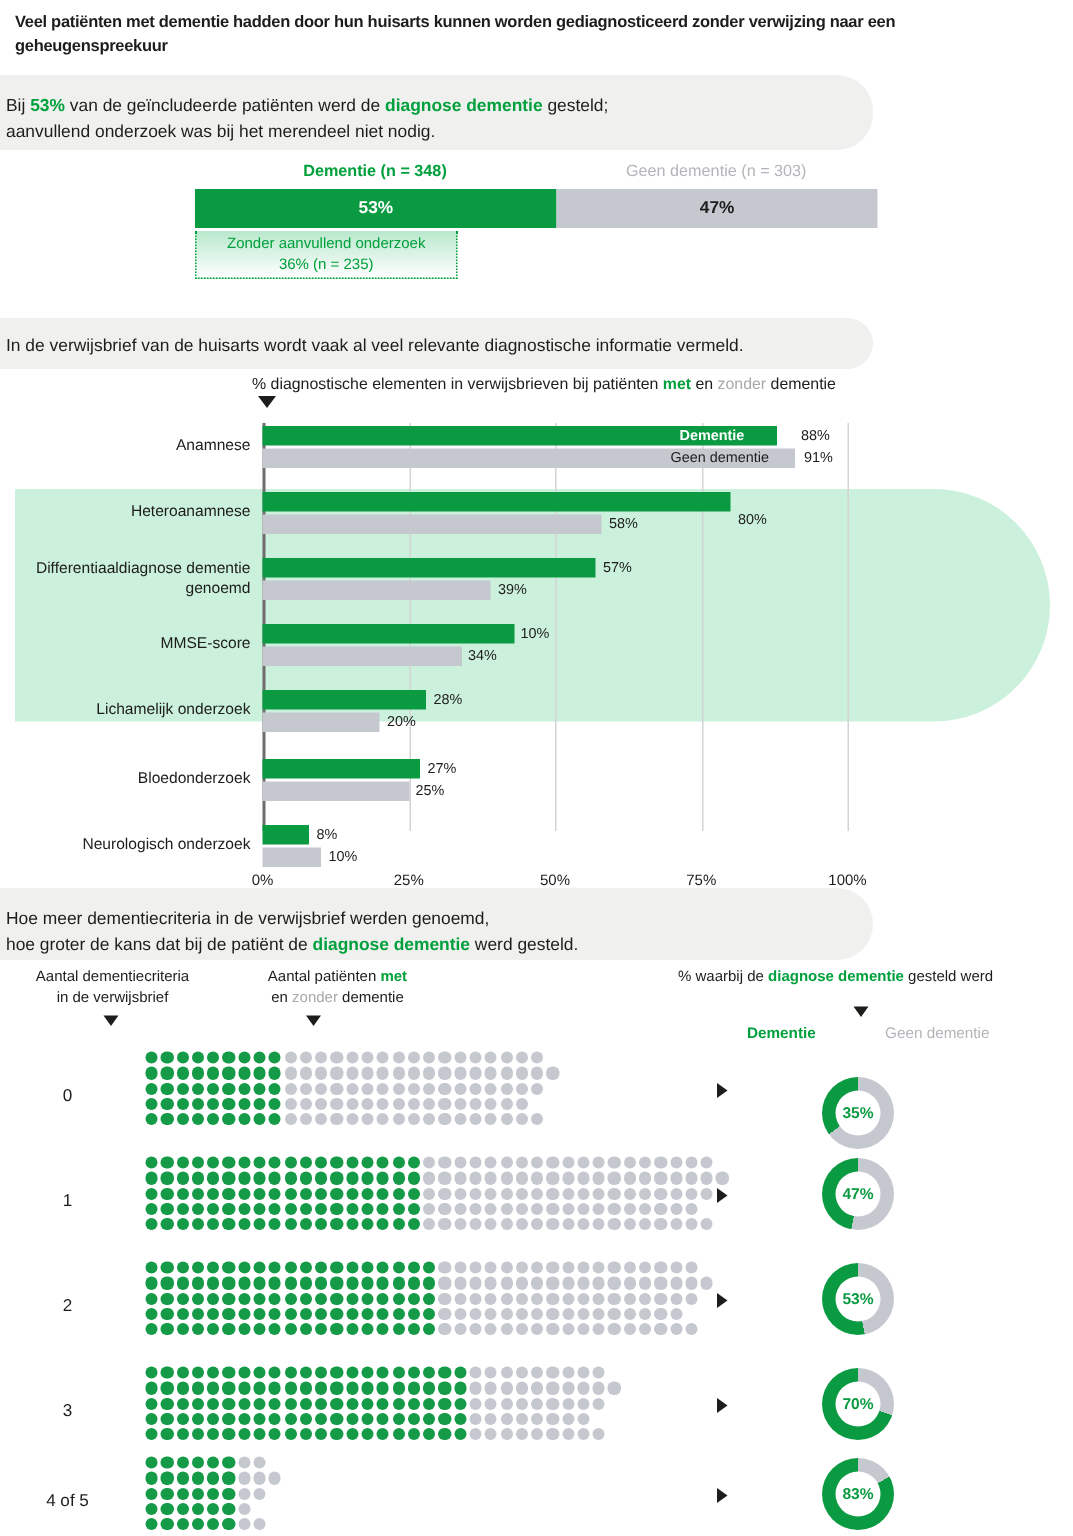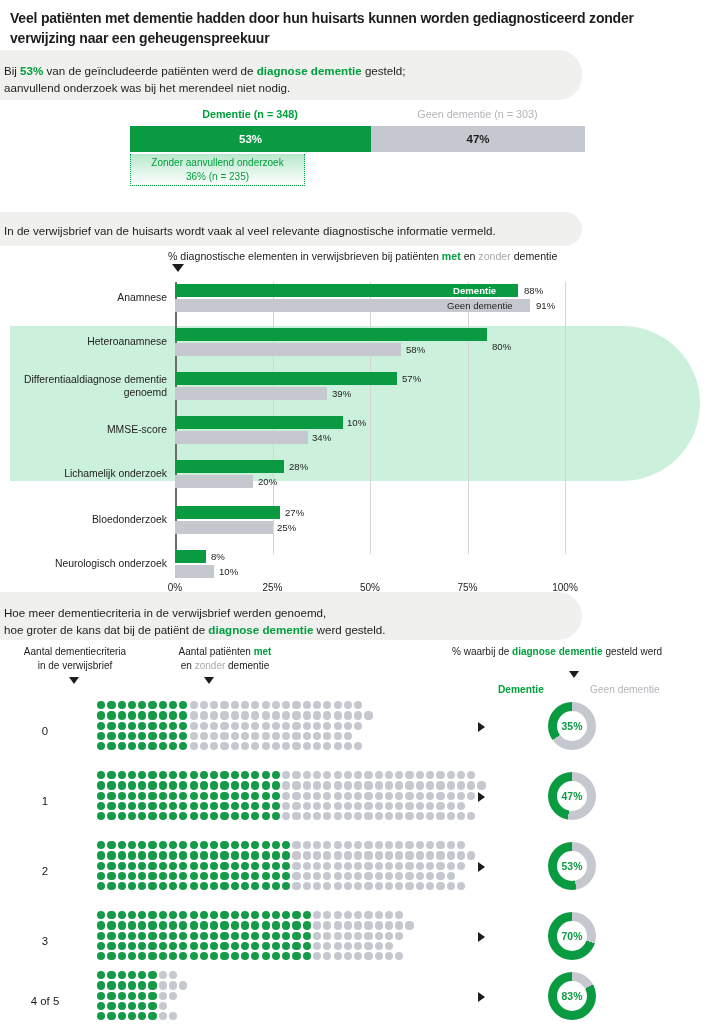--- a/index.html
+++ b/index.html
@@ -9,21 +9,21 @@
     font-family: "Liberation Sans", sans-serif;
     color: #1d1d1b;
     overflow: hidden;
     position: relative;
   }
   .page { position: relative; width: 715px; height: 1024px; }
 
   
   .main-title {
     position: absolute; left: 10px; top: 8px; width: 690px;
-    font-size: 14px; font-weight: bold; line-height: 1.45;
+    font-size: 11px; font-weight: bold; line-height: 1.45;
     letter-spacing: -0.2px;
   }
 
   
   .panel {
     position: absolute;
     background: #f0f0ef;
     border-radius: 0 24px 24px 0;
     padding: 12px 4px;
   }
@@ -182,21 +182,21 @@
       <div class="axisline"></div>
       <div class="gridline" style="left:97.5px;"></div>
       <div class="gridline" style="left:195px;"></div>
       <div class="gridline" style="left:292.5px;"></div>
       <div class="gridline" style="left:390px;"></div>
 
       <div class="bar-group" style="top:2px;">
         <div class="cat-label" style="top:7px;">Anamnese</div>
         <div class="bar green" style="top:0;width:343.2px;"></div>
         <div class="bar-inlabel" style="top:0;left:278px;color:#ffffff;font-weight:bold;">Dementie</div>
-        <div class="bar-val" style="top:0;left:349px;">88%</div>
+        <div class="bar-val" style="top:0;left:359px;">88%</div>
         <div class="bar grey" style="top:15px;width:354.9px;"></div>
         <div class="bar-inlabel" style="top:15px;left:272px;color:#1d1d1b;">Geen dementie</div>
         <div class="bar-val" style="top:15px;left:361px;">91%</div>
       </div>
 
       <div class="bar-group" style="top:46px;">
         <div class="cat-label" style="top:7px;">Heteroanamnese</div>
         <div class="bar green" style="top:0;width:312px;"></div>
         <div class="bar-val" style="top:12px;left:317px;">80%</div>
         <div class="bar grey" style="top:15px;width:226.2px;"></div>
@@ -284,21 +284,21 @@
         <div class="row" style="top: 55px;">
           <div class="row-label" style="top: 25px;">0</div>
           <div class="dots">
             <div class="dotrow"><span class="dot g"></span><span class="dot g"></span><span class="dot g"></span><span class="dot g"></span><span class="dot g"></span><span class="dot g"></span><span class="dot g"></span><span class="dot g"></span><span class="dot g"></span><span class="dot k"></span><span class="dot k"></span><span class="dot k"></span><span class="dot k"></span><span class="dot k"></span><span class="dot k"></span><span class="dot k"></span><span class="dot k"></span><span class="dot k"></span><span class="dot k"></span><span class="dot k"></span><span class="dot k"></span><span class="dot k"></span><span class="dot k"></span><span class="dot k"></span><span class="dot k"></span><span class="dot k"></span></div>
             <div class="dotrow"><span class="dot g"></span><span class="dot g"></span><span class="dot g"></span><span class="dot g"></span><span class="dot g"></span><span class="dot g"></span><span class="dot g"></span><span class="dot g"></span><span class="dot g"></span><span class="dot k"></span><span class="dot k"></span><span class="dot k"></span><span class="dot k"></span><span class="dot k"></span><span class="dot k"></span><span class="dot k"></span><span class="dot k"></span><span class="dot k"></span><span class="dot k"></span><span class="dot k"></span><span class="dot k"></span><span class="dot k"></span><span class="dot k"></span><span class="dot k"></span><span class="dot k"></span><span class="dot k"></span><span class="dot k"></span></div>
             <div class="dotrow"><span class="dot g"></span><span class="dot g"></span><span class="dot g"></span><span class="dot g"></span><span class="dot g"></span><span class="dot g"></span><span class="dot g"></span><span class="dot g"></span><span class="dot g"></span><span class="dot k"></span><span class="dot k"></span><span class="dot k"></span><span class="dot k"></span><span class="dot k"></span><span class="dot k"></span><span class="dot k"></span><span class="dot k"></span><span class="dot k"></span><span class="dot k"></span><span class="dot k"></span><span class="dot k"></span><span class="dot k"></span><span class="dot k"></span><span class="dot k"></span><span class="dot k"></span><span class="dot k"></span></div>
             <div class="dotrow"><span class="dot g"></span><span class="dot g"></span><span class="dot g"></span><span class="dot g"></span><span class="dot g"></span><span class="dot g"></span><span class="dot g"></span><span class="dot g"></span><span class="dot g"></span><span class="dot k"></span><span class="dot k"></span><span class="dot k"></span><span class="dot k"></span><span class="dot k"></span><span class="dot k"></span><span class="dot k"></span><span class="dot k"></span><span class="dot k"></span><span class="dot k"></span><span class="dot k"></span><span class="dot k"></span><span class="dot k"></span><span class="dot k"></span><span class="dot k"></span><span class="dot k"></span></div>
             <div class="dotrow"><span class="dot g"></span><span class="dot g"></span><span class="dot g"></span><span class="dot g"></span><span class="dot g"></span><span class="dot g"></span><span class="dot g"></span><span class="dot g"></span><span class="dot g"></span><span class="dot k"></span><span class="dot k"></span><span class="dot k"></span><span class="dot k"></span><span class="dot k"></span><span class="dot k"></span><span class="dot k"></span><span class="dot k"></span><span class="dot k"></span><span class="dot k"></span><span class="dot k"></span><span class="dot k"></span><span class="dot k"></span><span class="dot k"></span><span class="dot k"></span><span class="dot k"></span><span class="dot k"></span></div>
           </div>
           <div class="play" style="left: 478px; top: 22px;"></div>
-          <div class="donut" style="left: 548px; top: 2px; background: conic-gradient(from 234deg, rgb(10, 154, 65) 0deg, rgb(10, 154, 65) 126deg, rgb(198, 200, 208) 126deg, rgb(198, 200, 208) 360deg);">
+          <div class="donut" style="left: 548px; top: 18px; background: conic-gradient(from 234deg, rgb(10, 154, 65) 0deg, rgb(10, 154, 65) 126deg, rgb(198, 200, 208) 126deg, rgb(198, 200, 208) 360deg);">
             <div class="hole">35%</div>
           </div>
         </div>
         <div class="row" style="top: 125px;">
           <div class="row-label" style="top: 25px;">1</div>
           <div class="dots">
             <div class="dotrow"><span class="dot g"></span><span class="dot g"></span><span class="dot g"></span><span class="dot g"></span><span class="dot g"></span><span class="dot g"></span><span class="dot g"></span><span class="dot g"></span><span class="dot g"></span><span class="dot g"></span><span class="dot g"></span><span class="dot g"></span><span class="dot g"></span><span class="dot g"></span><span class="dot g"></span><span class="dot g"></span><span class="dot g"></span><span class="dot g"></span><span class="dot k"></span><span class="dot k"></span><span class="dot k"></span><span class="dot k"></span><span class="dot k"></span><span class="dot k"></span><span class="dot k"></span><span class="dot k"></span><span class="dot k"></span><span class="dot k"></span><span class="dot k"></span><span class="dot k"></span><span class="dot k"></span><span class="dot k"></span><span class="dot k"></span><span class="dot k"></span><span class="dot k"></span><span class="dot k"></span><span class="dot k"></span></div>
             <div class="dotrow"><span class="dot g"></span><span class="dot g"></span><span class="dot g"></span><span class="dot g"></span><span class="dot g"></span><span class="dot g"></span><span class="dot g"></span><span class="dot g"></span><span class="dot g"></span><span class="dot g"></span><span class="dot g"></span><span class="dot g"></span><span class="dot g"></span><span class="dot g"></span><span class="dot g"></span><span class="dot g"></span><span class="dot g"></span><span class="dot g"></span><span class="dot k"></span><span class="dot k"></span><span class="dot k"></span><span class="dot k"></span><span class="dot k"></span><span class="dot k"></span><span class="dot k"></span><span class="dot k"></span><span class="dot k"></span><span class="dot k"></span><span class="dot k"></span><span class="dot k"></span><span class="dot k"></span><span class="dot k"></span><span class="dot k"></span><span class="dot k"></span><span class="dot k"></span><span class="dot k"></span><span class="dot k"></span><span class="dot k"></span></div>
             <div class="dotrow"><span class="dot g"></span><span class="dot g"></span><span class="dot g"></span><span class="dot g"></span><span class="dot g"></span><span class="dot g"></span><span class="dot g"></span><span class="dot g"></span><span class="dot g"></span><span class="dot g"></span><span class="dot g"></span><span class="dot g"></span><span class="dot g"></span><span class="dot g"></span><span class="dot g"></span><span class="dot g"></span><span class="dot g"></span><span class="dot g"></span><span class="dot k"></span><span class="dot k"></span><span class="dot k"></span><span class="dot k"></span><span class="dot k"></span><span class="dot k"></span><span class="dot k"></span><span class="dot k"></span><span class="dot k"></span><span class="dot k"></span><span class="dot k"></span><span class="dot k"></span><span class="dot k"></span><span class="dot k"></span><span class="dot k"></span><span class="dot k"></span><span class="dot k"></span><span class="dot k"></span><span class="dot k"></span></div>
             <div class="dotrow"><span class="dot g"></span><span class="dot g"></span><span class="dot g"></span><span class="dot g"></span><span class="dot g"></span><span class="dot g"></span><span class="dot g"></span><span class="dot g"></span><span class="dot g"></span><span class="dot g"></span><span class="dot g"></span><span class="dot g"></span><span class="dot g"></span><span class="dot g"></span><span class="dot g"></span><span class="dot g"></span><span class="dot g"></span><span class="dot g"></span><span class="dot k"></span><span class="dot k"></span><span class="dot k"></span><span class="dot k"></span><span class="dot k"></span><span class="dot k"></span><span class="dot k"></span><span class="dot k"></span><span class="dot k"></span><span class="dot k"></span><span class="dot k"></span><span class="dot k"></span><span class="dot k"></span><span class="dot k"></span><span class="dot k"></span><span class="dot k"></span><span class="dot k"></span><span class="dot k"></span></div>

